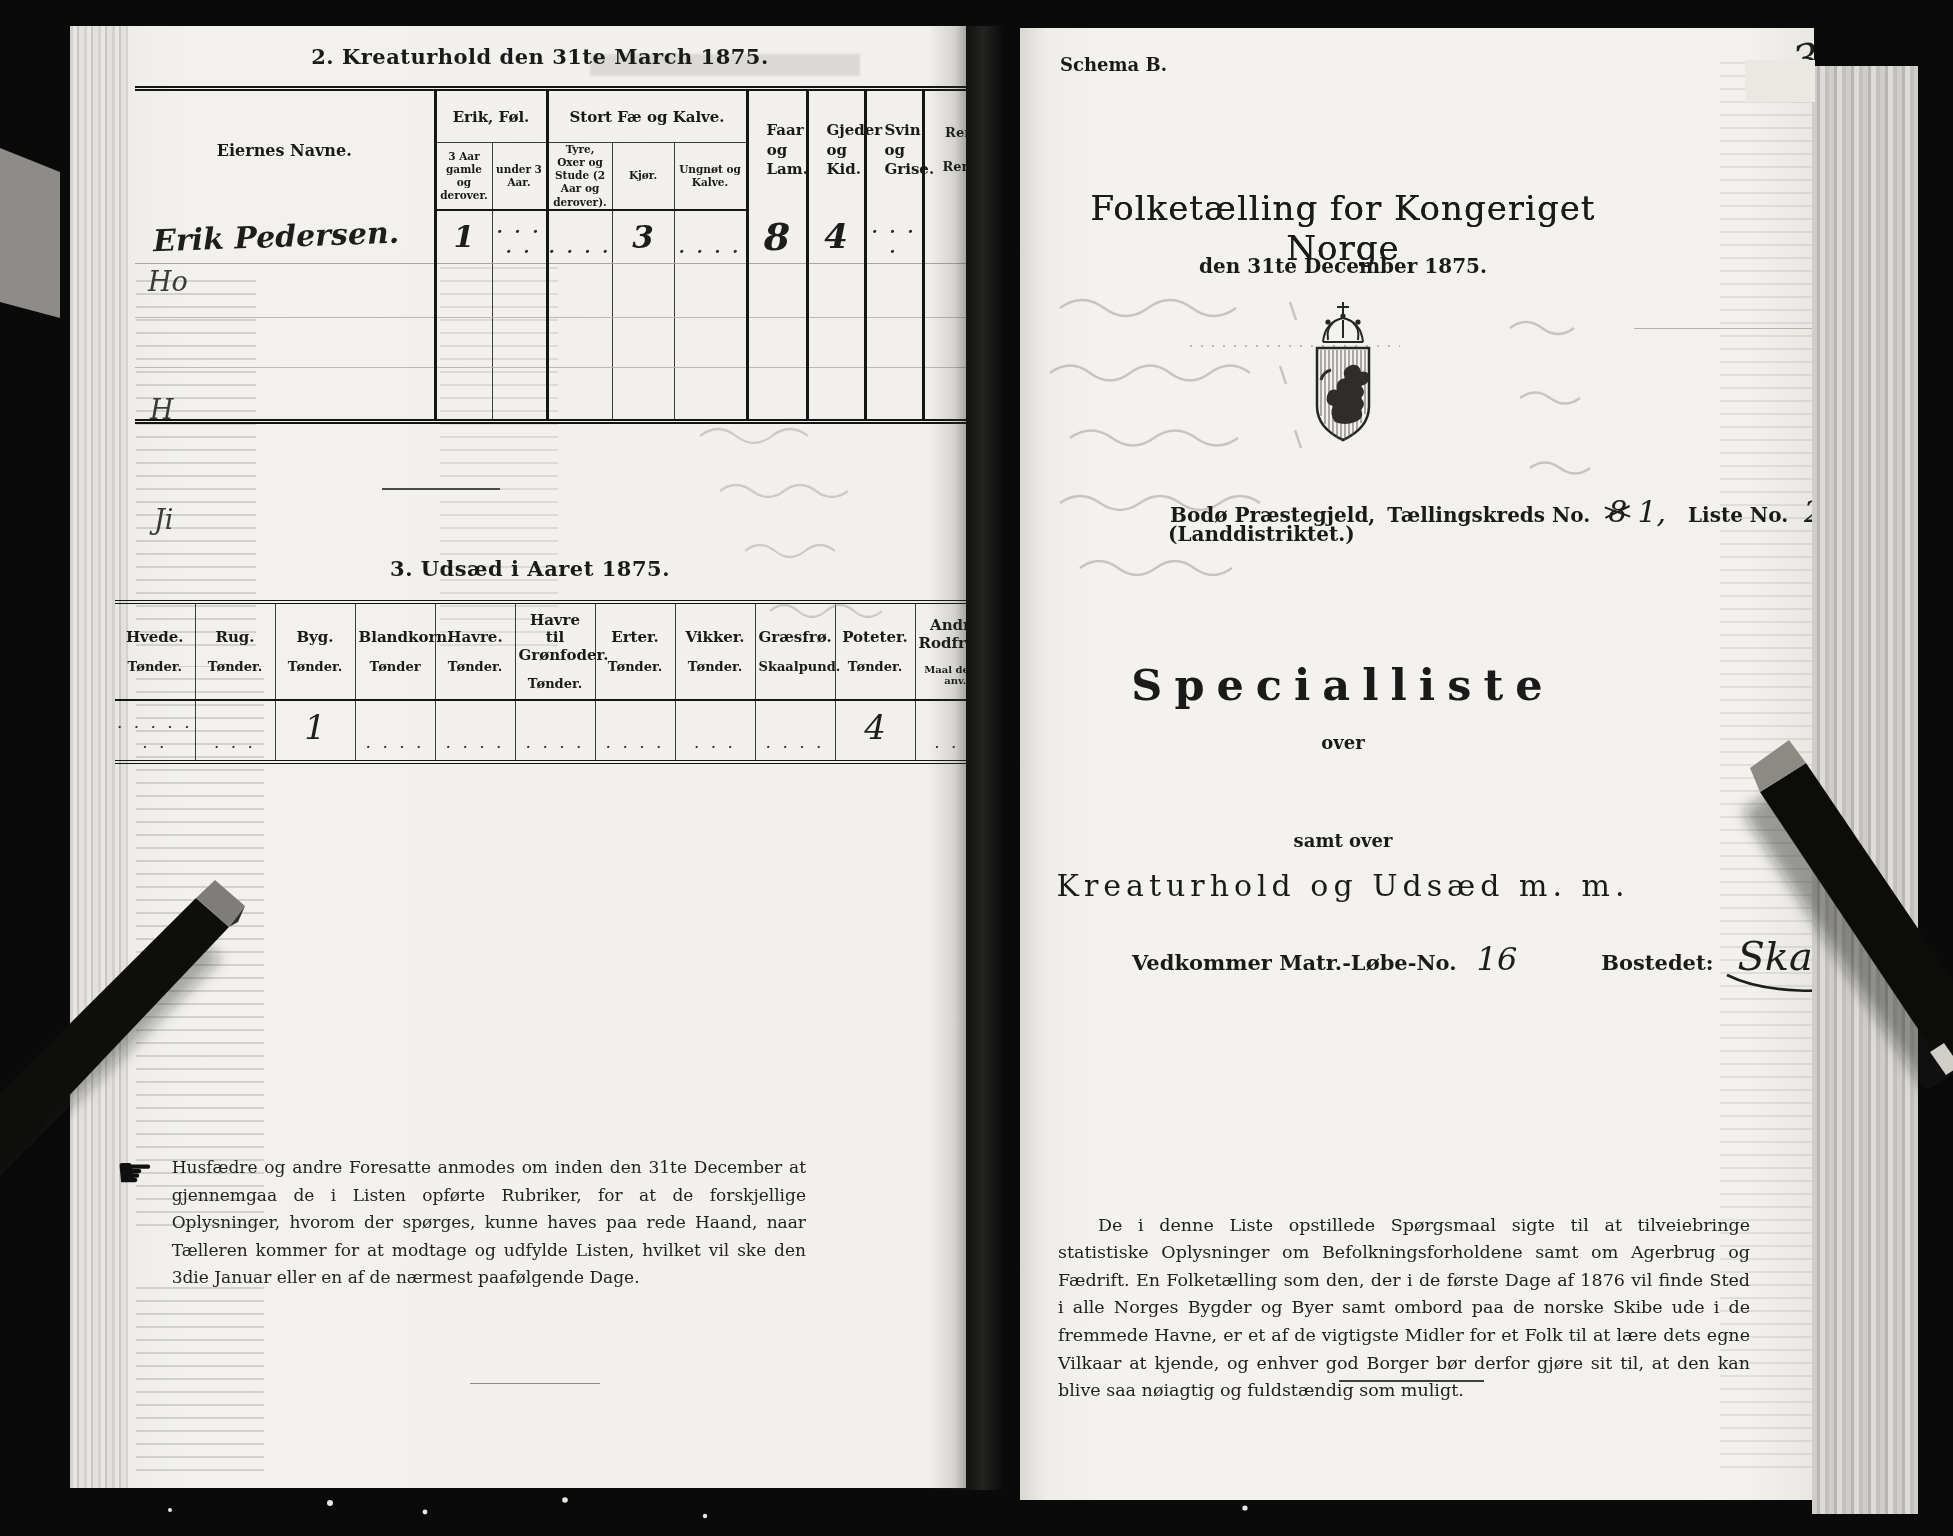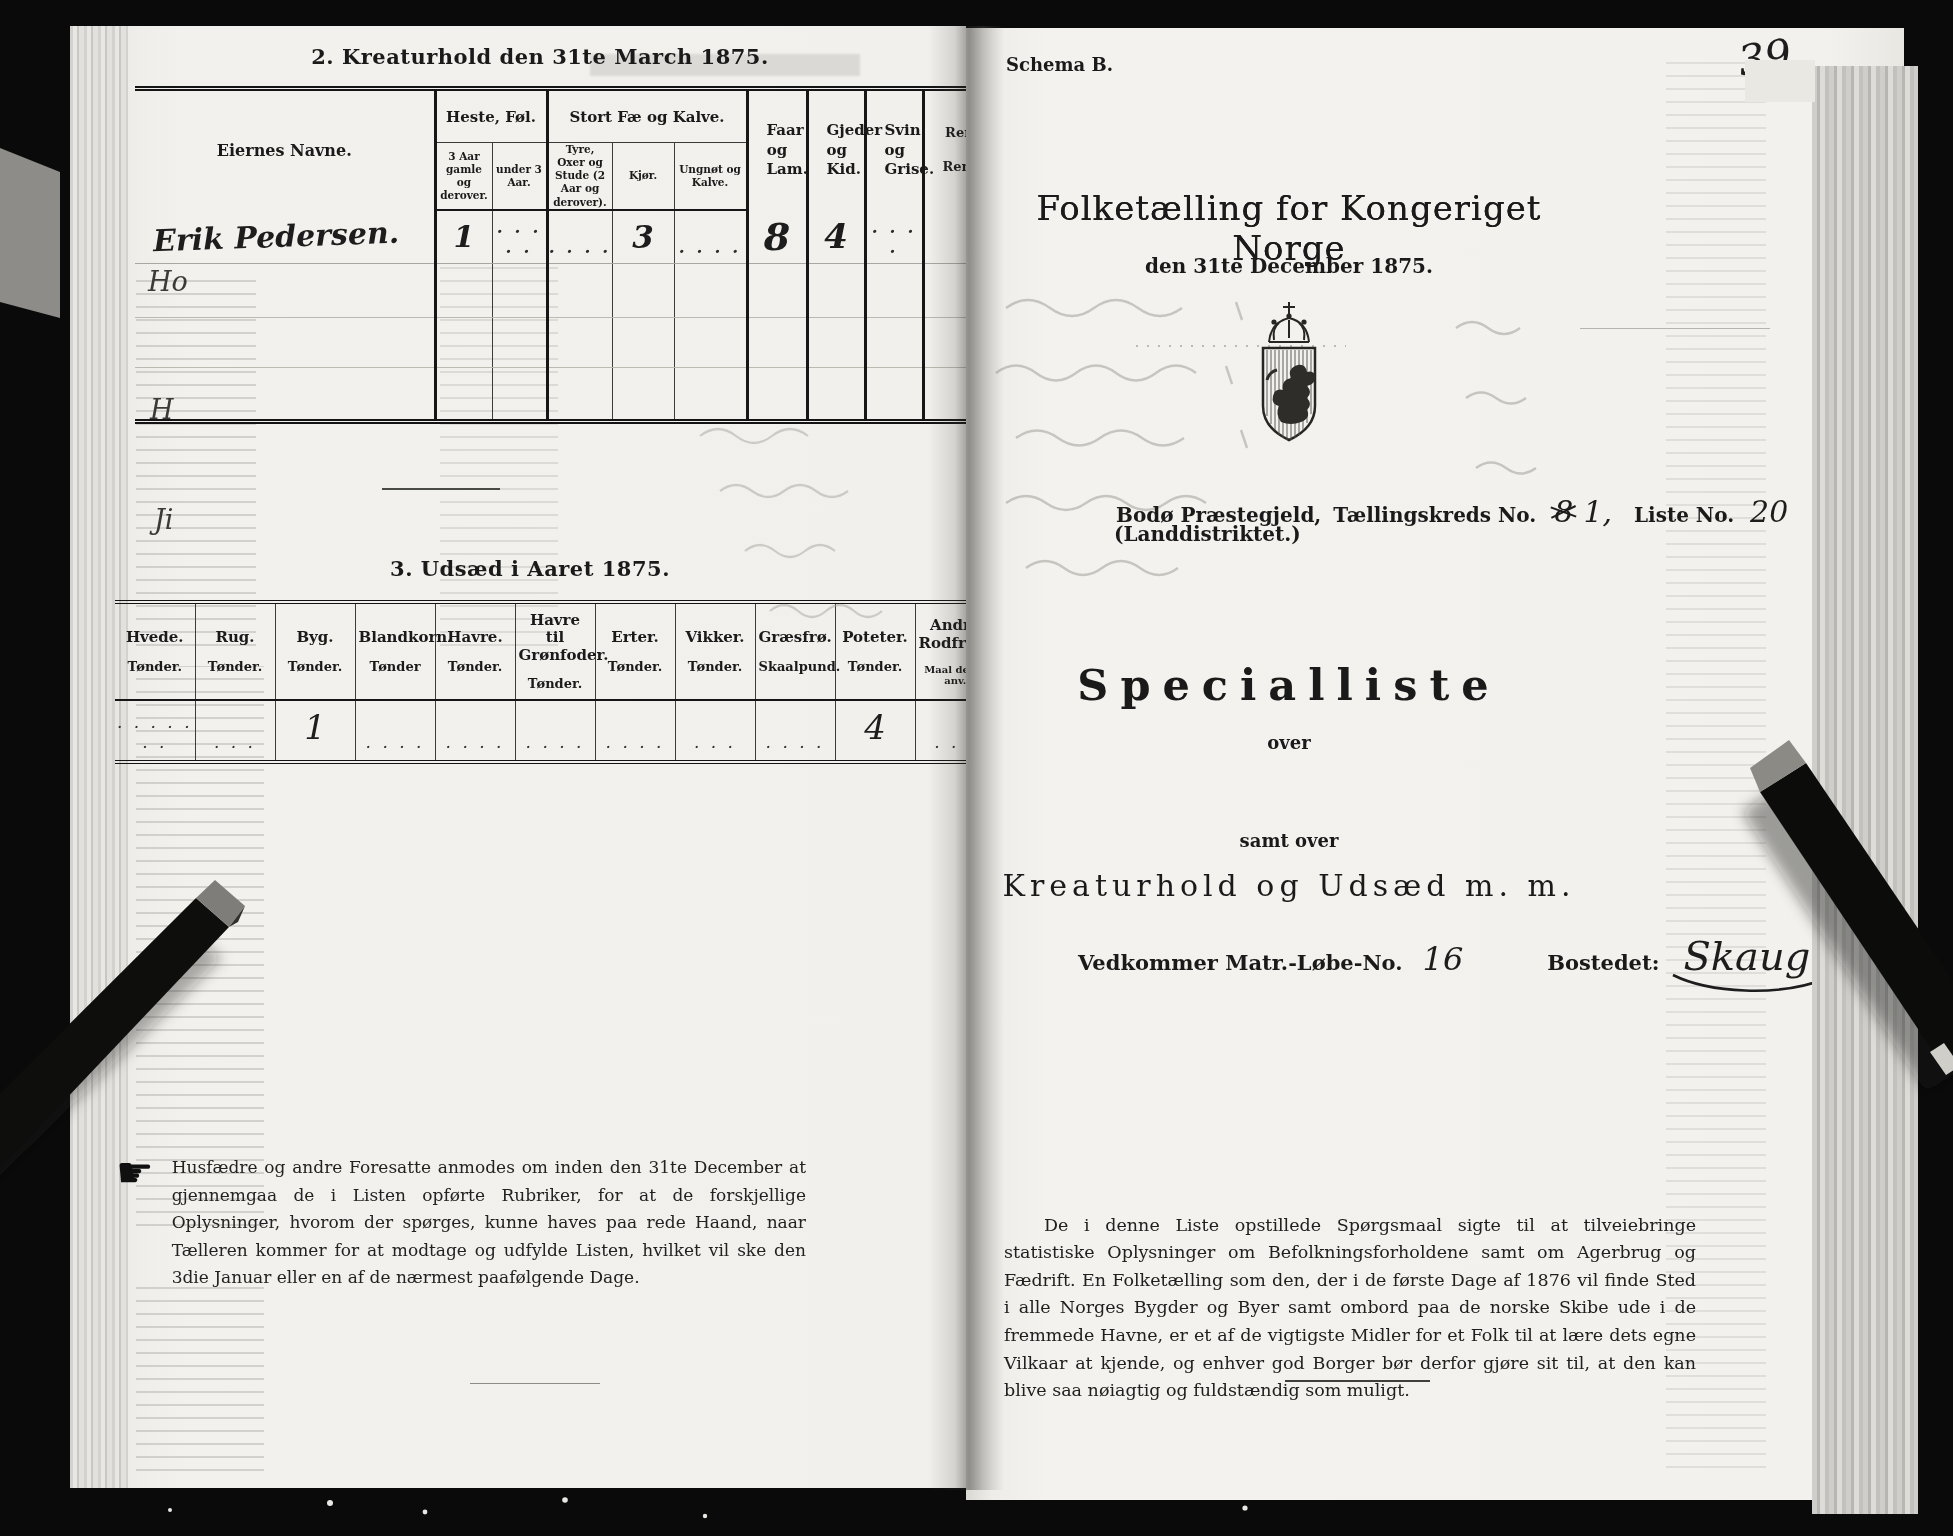--- a/index.html
+++ b/index.html
@@ -4,21 +4,21 @@
 <style>
   html,body{margin:0;padding:0;background:#000;}
   .photo{position:relative;width:1953px;height:1536px;background:#0a0a0a;overflow:hidden;
          font-family:"DejaVu Serif","Liberation Serif",serif;color:#1a1a1a;}
   .photo *{box-sizing:border-box;}
 
   
   .page{position:absolute;background:#f1f0ec;overflow:hidden;}
   .page-left{left:70px;top:26px;width:896px;height:1462px;
      background:linear-gradient(90deg,#e3e2de 0,#efeeea 70px,#f2f1ed 120px,#f1f0ec 100%);}
-  .page-right{left:966px;top:28px;width:938px;height:1472px;
+  .page-right{left:1020px;top:28px;width:794px;height:1472px;
      background:linear-gradient(90deg,#d9d8d3 0,#eeede9 26px,#f3f2ee 80px,#f2f1ed 92%,#e8e7e2 100%);}
   .fore-edge{position:absolute;left:0;top:0;width:58px;height:100%;
      background:repeating-linear-gradient(90deg,#d3d2ce 0 3px,#e8e7e3 3px 7px,#c8c7c3 7px 9px,#e2e1dd 9px 14px);}
   .stack-right{position:absolute;left:1812px;top:66px;width:106px;height:1448px;
      background:repeating-linear-gradient(90deg,#cfcecb 0 5px,#b7b6b2 5px 8px,#dddcd8 8px 13px,#c2c1bd 13px 17px);}
   .stack-step{position:absolute;left:1745px;top:60px;width:70px;height:42px;background:#e9e8e3;}
   .gutter{position:absolute;left:928px;top:26px;width:76px;height:1464px;pointer-events:none;
      background:linear-gradient(90deg,rgba(0,0,0,0) 0%,rgba(60,58,54,.16) 35%,rgba(35,34,32,.42) 54%,rgba(95,93,88,.30) 72%,rgba(0,0,0,0) 100%);}
 
   
@@ -129,21 +129,21 @@
           <col style="width:62px">
           <col style="width:73px">
         <col style="width:60px">
           <col style="width:58px">
           <col style="width:58px">
           <col style="width:102px">
       </colgroup>
       <tbody>
           <tr class="tier1">
         <th rowspan="2" class="c-name">Eiernes Navne.</th>
-        <th colspan="2" class="grp bl-k">Heste, Føl.</th>
+        <th colspan="2" class="grp bl-k">Erik, Føl.</th>
         <th colspan="3" class="grp bl-k">Stort Fæ og Kalve.</th>
         <th rowspan="2" class="col bl-k">Faar og Lam.</th>
         <th rowspan="2" class="col bl-k">Gjeder og Kid.</th>
         <th rowspan="2" class="col bl-k">Svin og Grise.</th>
         <th rowspan="2" class="col c-rens bl-k">Rensdyr og Renkalve.</th>
       </tr>
       <tr class="tier2">
         <th class="bl-k">3 Aar gamle og derover.</th>
         <th class="bl-n">under 3 Aar.</th>
         <th class="bl-k">Tyre, Oxer og Stude (2 Aar og derover).</th>

